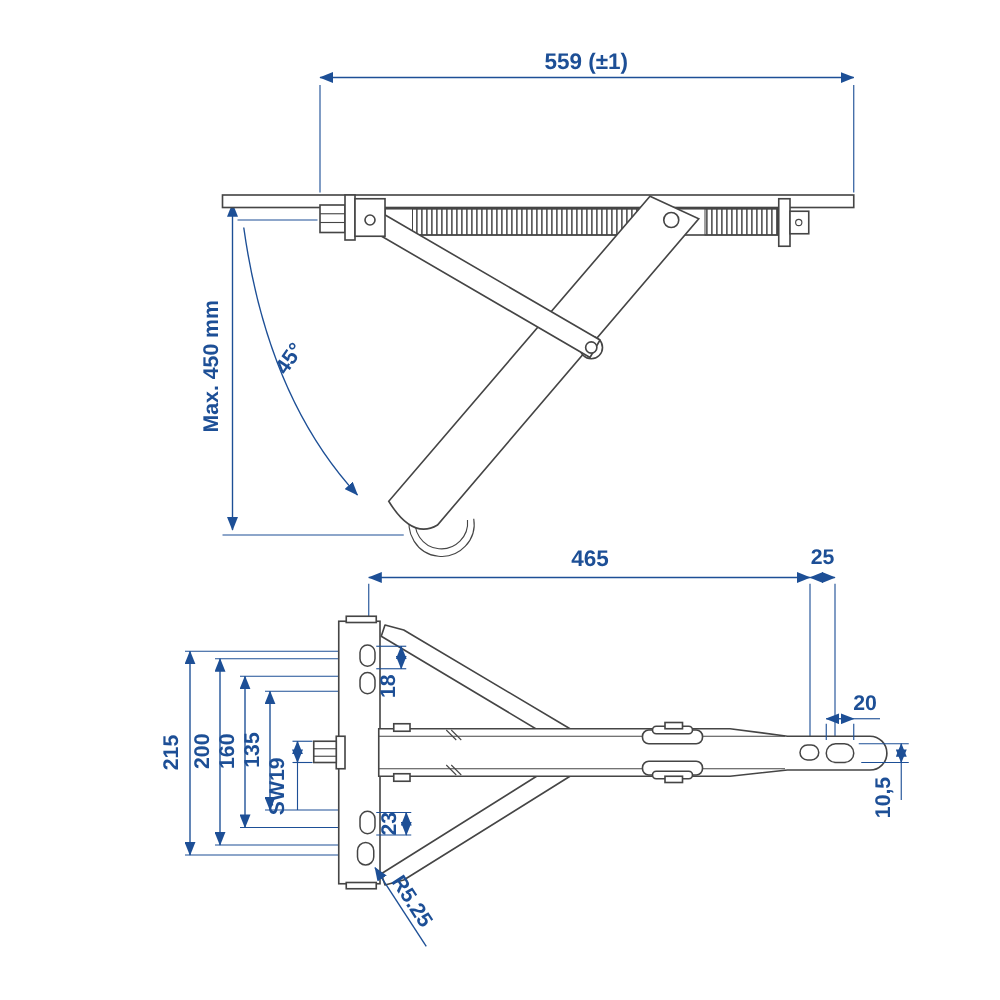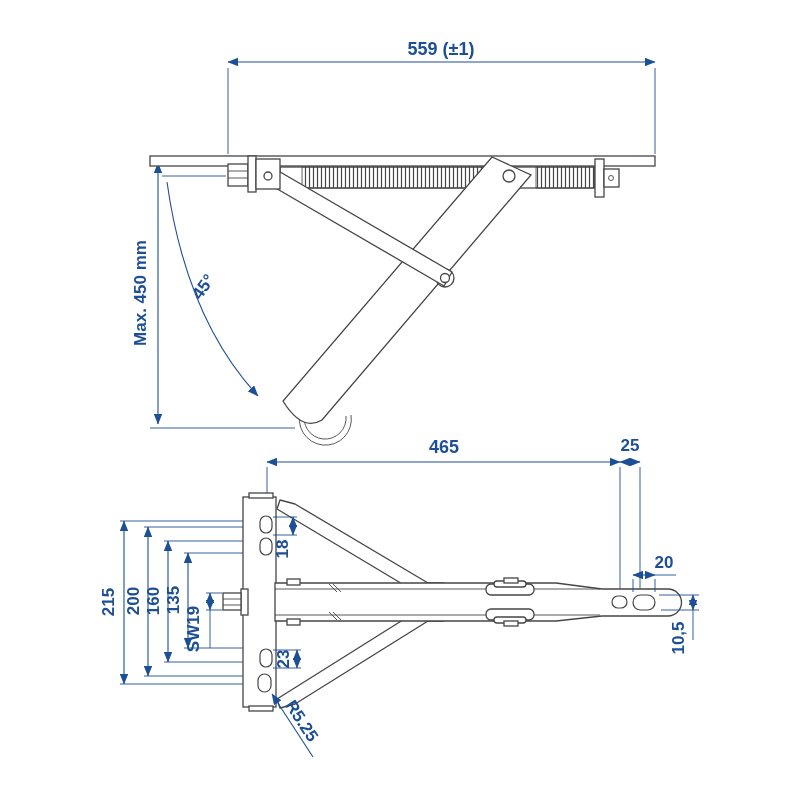--- a/index.html
+++ b/index.html
@@ -1,17 +1,17 @@
 <!DOCTYPE html>
 <html style="--background: #ffffff; --line: #454545; --dimension: #1d4f96;"><head>
 <meta charset="utf-8">
 <style>
   :root { --background:#ffffff; --line:#454545; --dimension:#1d4f96; }
   html,body { margin:0; padding:0; background:var(--background); }
-  .canvas { width:771px; height:800px; position:relative; background:var(--background); }
+  .canvas { width:771px; height:800px; position:relative; background:var(--background);padding-left:28px; }
   svg text { font-family:"Liberation Sans", sans-serif; }
   .dimtxt  { fill:var(--dimension); font-weight:bold; font-size:17px; }
   .dimtxt-lg { fill:var(--dimension); font-weight:bold; font-size:18px; }
   .dim     { stroke:var(--dimension); stroke-width:1.1; fill:none; }
   .ext     { stroke:var(--dimension); stroke-width:0.9; fill:none; }
   .arrfill { fill:var(--dimension); }
   .part    { stroke:var(--line); stroke-width:1.3; fill:#ffffff; }
   .part-thin { stroke:var(--line); stroke-width:0.9; fill:none; }
   .slot    { stroke:var(--line); stroke-width:1.2; fill:#ffffff; }
 </style>

